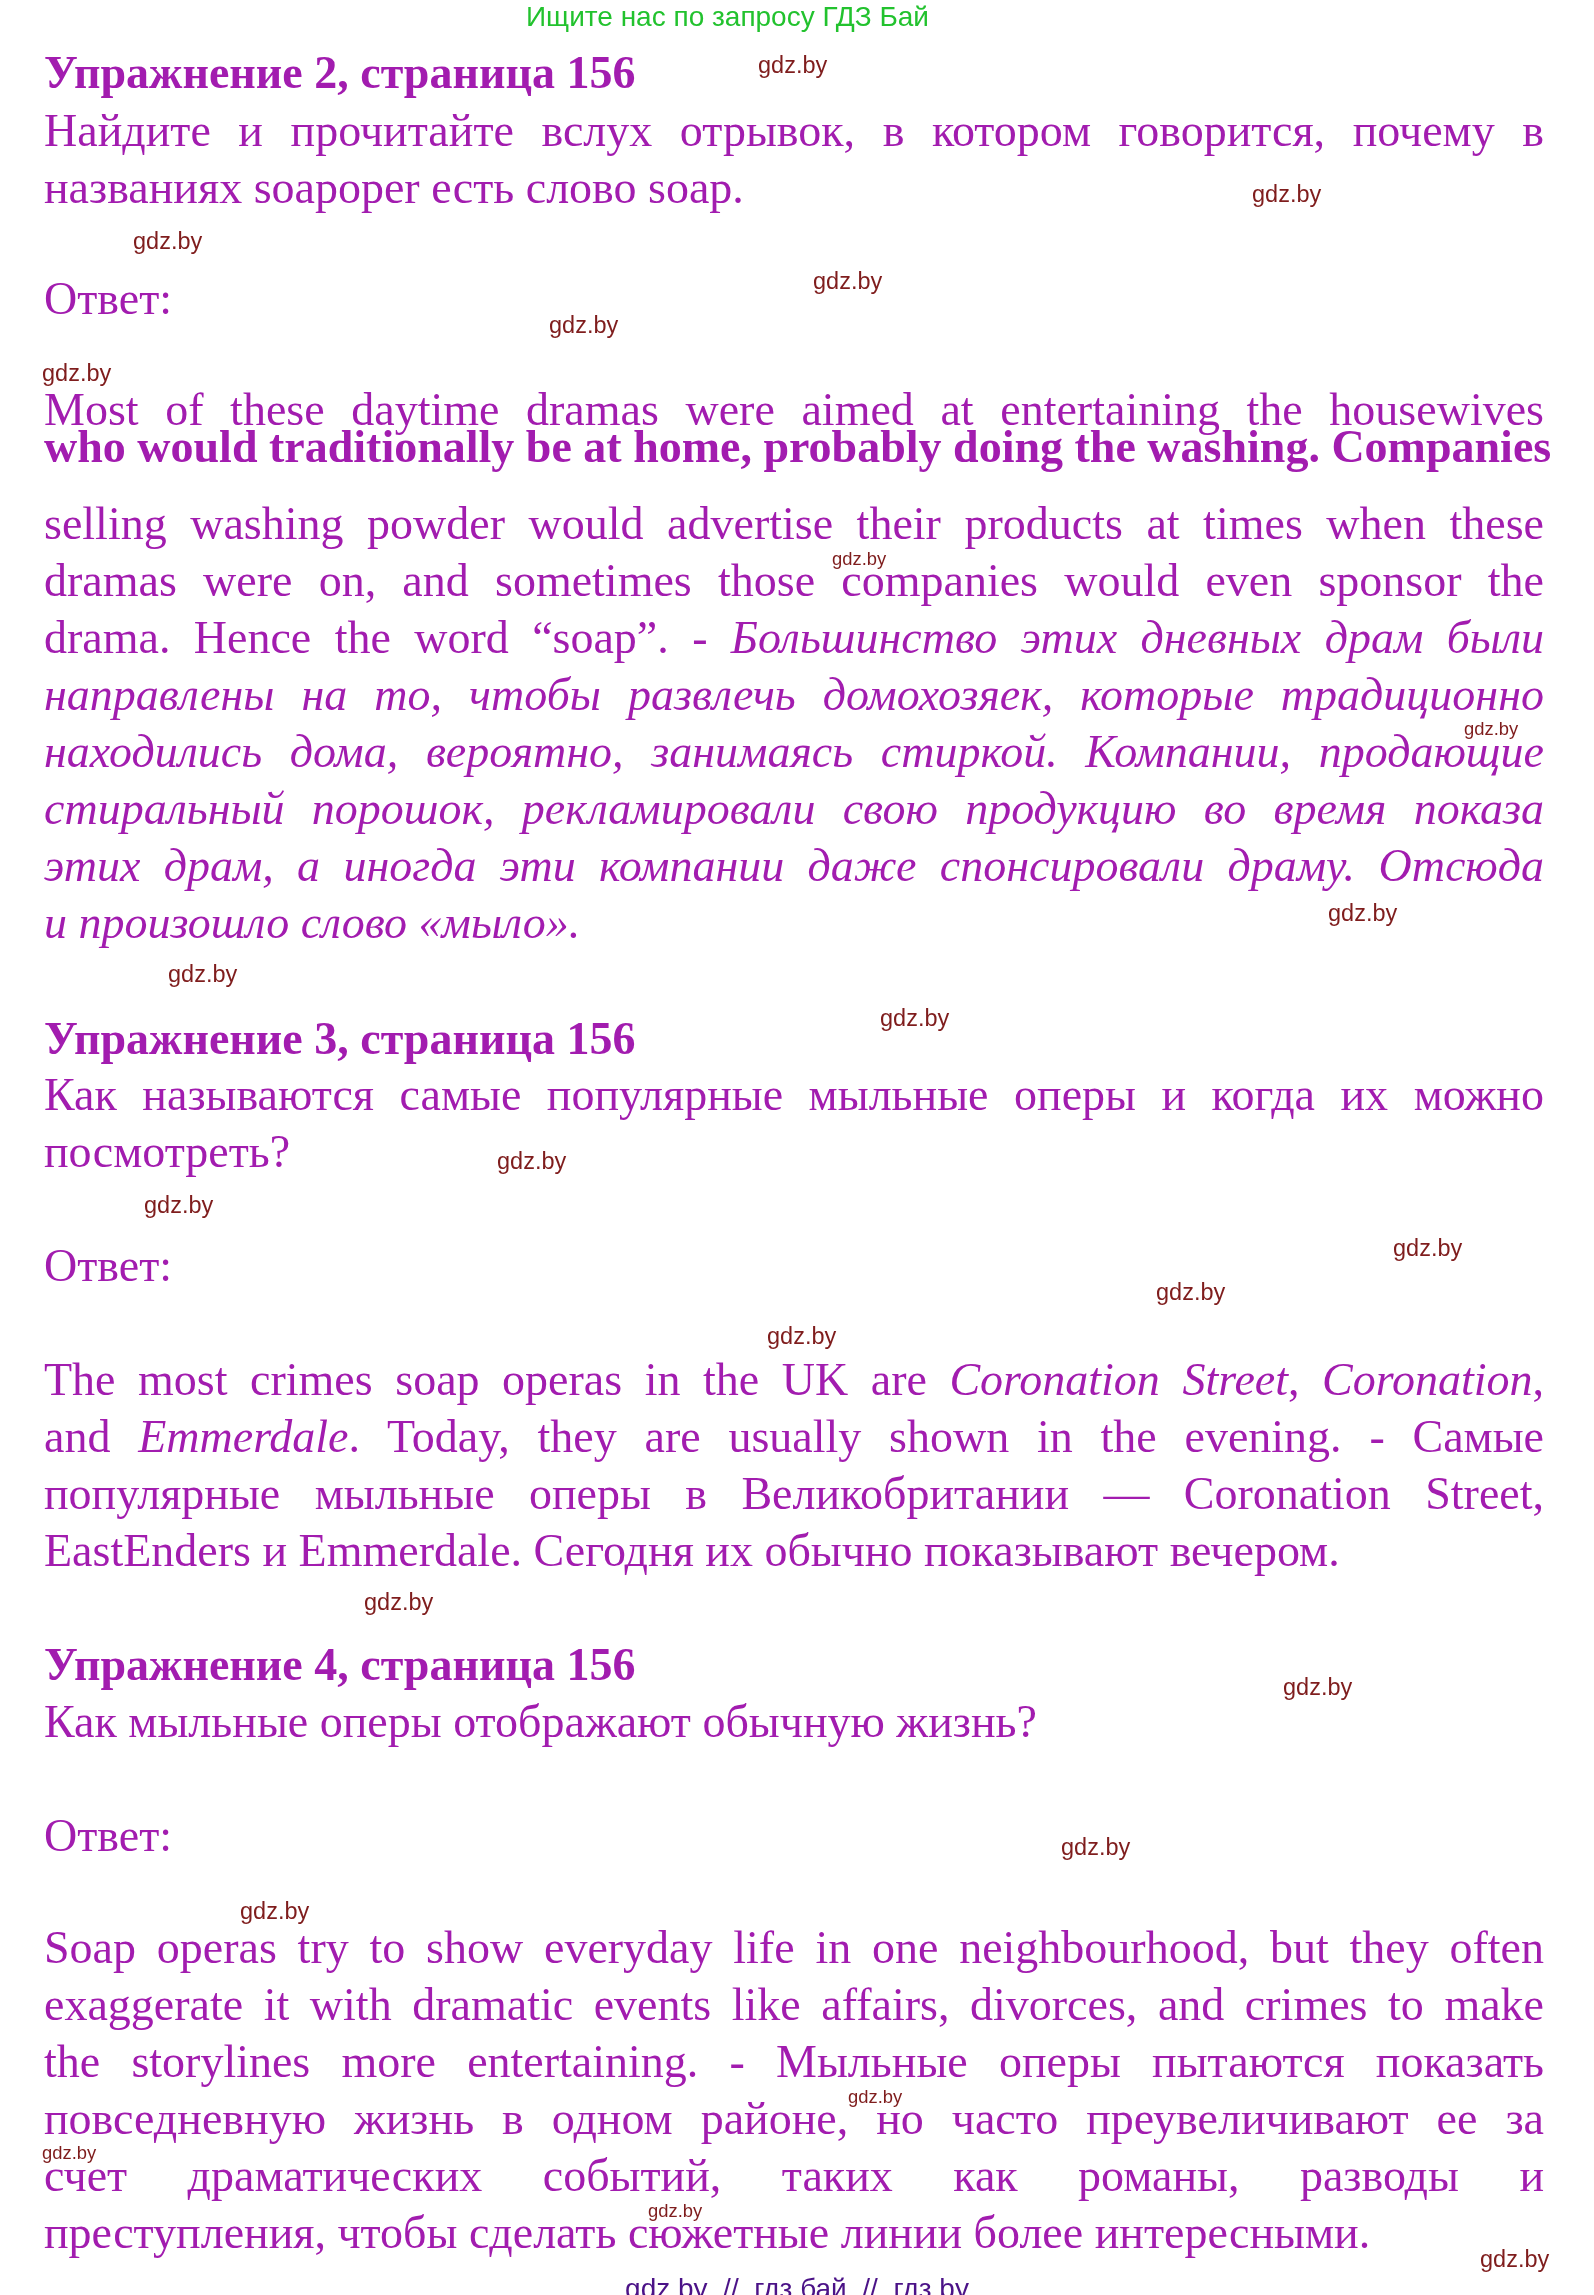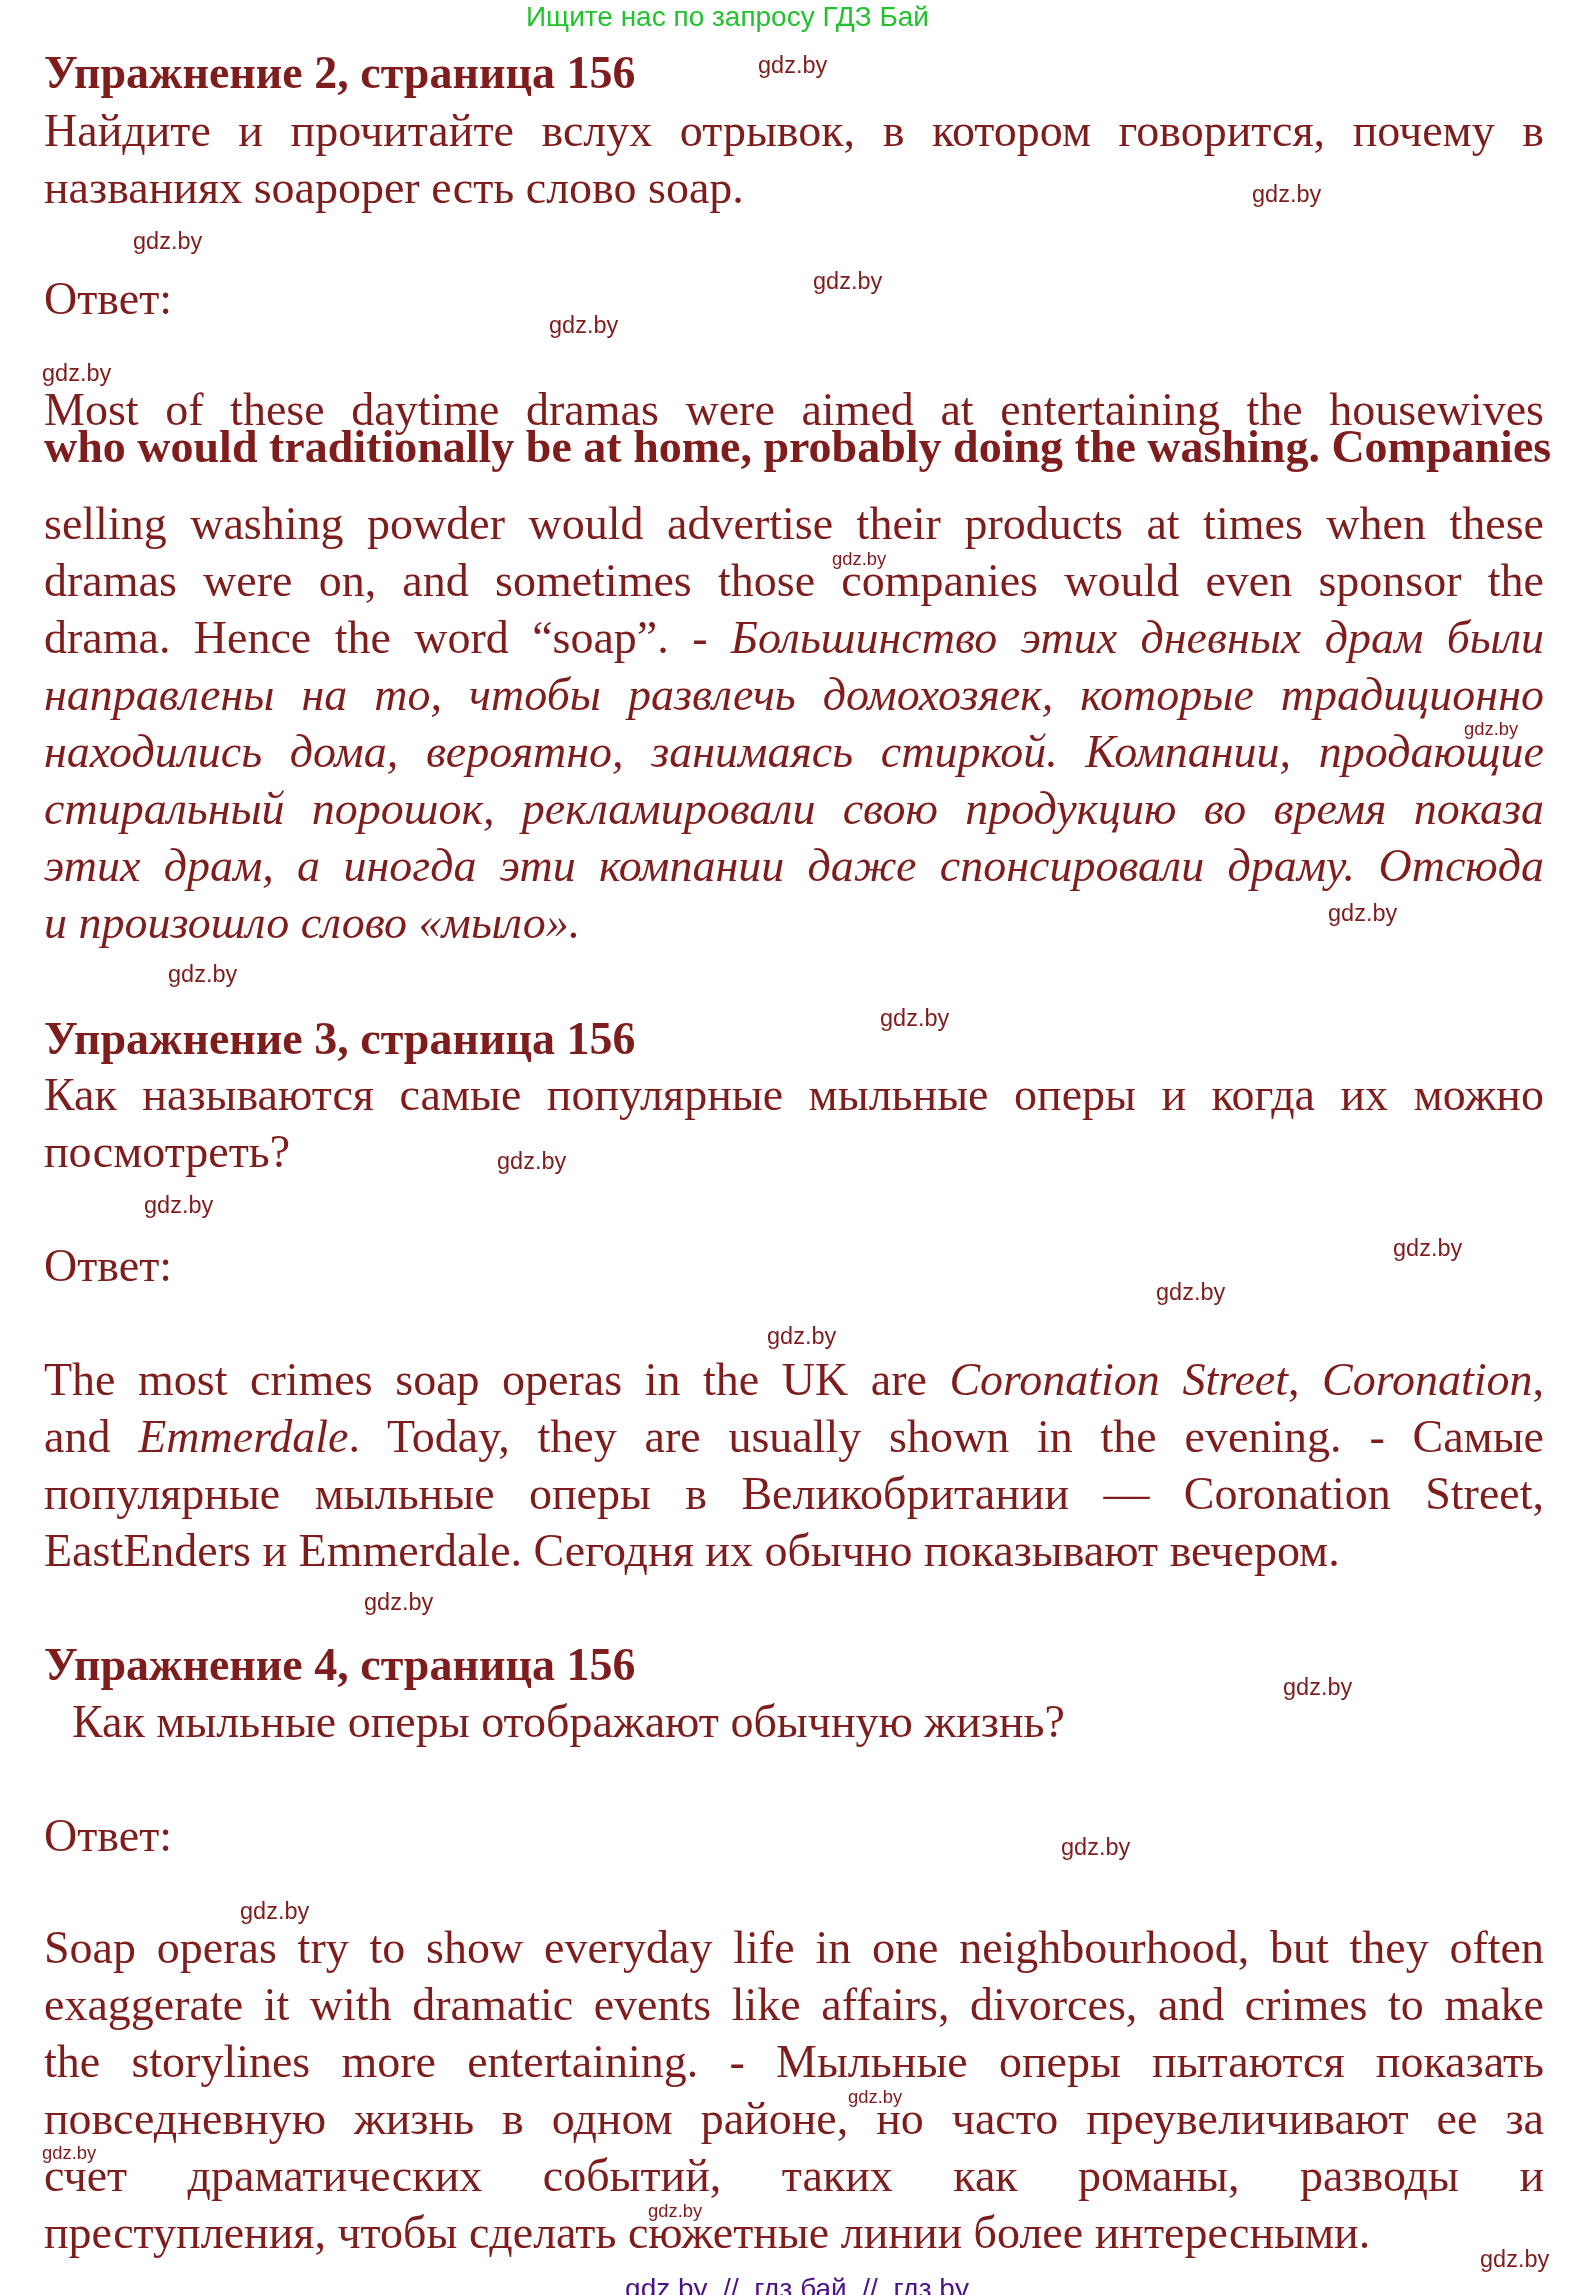--- a/index.html
+++ b/index.html
@@ -10,21 +10,21 @@
     color: #22c22e;
   }
   .footer {
     position: absolute; left: 0; top: 2272px; width: 1594px; text-align: center;
     font-family: "Liberation Sans", sans-serif; font-size: 28px; line-height: 34px;
     color: #4b1287; white-space: pre;
   }
   .line {
     position: absolute; left: 44px; width: 1500px;
     font-family: "Liberation Serif", serif; font-size: 46px; line-height: 57px;
-    color: #7f1d1d; white-space: nowrap;
+    color: #a21caf; white-space: nowrap;
   }
   .just { text-align: justify; text-align-last: justify; }
   .title { font-weight: bold; }
   .it { font-style: italic; }
   .wm {
     position: absolute; font-family: "Liberation Sans", sans-serif;
     font-size: 23.5px; line-height: 27px; color: #7f1d1d; white-space: nowrap;
   }
   .wm.small { font-size: 18.4px; line-height: 20px; }
 </style>
@@ -51,21 +51,21 @@
 <div class="line title" style="top:1010px;">Упражнение 3, страница 156</div>
 <div class="line just" style="top:1066px;">Как называются самые популярные мыльные оперы и когда их можно</div>
 <div class="line" style="top:1123px;">посмотреть?</div>
 <div class="line" style="top:1237px;">Ответ:</div>
 <div class="line just" style="top:1351px;"><span style="white-space:pre;">The most crimes soap operas in the UK are </span><span class="it">Coronation Street</span><span style="white-space:pre;">, </span><span class="it">Coronation</span><span>,</span></div>
 <div class="line just" style="top:1408px;"><span style="white-space:pre;">and </span><span class="it">Emmerdale</span><span style="white-space:pre;">. Today, they are usually shown in the evening. - Самые</span></div>
 <div class="line just" style="top:1465px;">популярные мыльные оперы в Великобритании — Coronation Street,</div>
 <div class="line" style="top:1522px;">EastEnders и Emmerdale. Сегодня их обычно показывают вечером.</div>
 
 <div class="line title" style="top:1636px;">Упражнение 4, страница 156</div>
-<div class="line" style="top:1693px;margin-left:28px;">Как мыльные оперы отображают обычную жизнь?</div>
+<div class="line" style="top:1693px;">Как мыльные оперы отображают обычную жизнь?</div>
 <div class="line" style="top:1807px;">Ответ:</div>
 <div class="line just" style="top:1919px;">Soap operas try to show everyday life in one neighbourhood, but they often</div>
 <div class="line just" style="top:1976px;">exaggerate it with dramatic events like affairs, divorces, and crimes to make</div>
 <div class="line just" style="top:2033px;">the storylines more entertaining. - Мыльные оперы пытаются показать</div>
 <div class="line just" style="top:2090px;">повседневную жизнь в одном районе, но часто преувеличивают ее за</div>
 <div class="line just" style="top:2147px;">счет драматических событий, таких как романы, разводы и</div>
 <div class="line" style="top:2204px;">преступления, чтобы сделать сюжетные линии более интересными.</div>
 
 <div class="wm" style="left:758px;top:52px;">gdz.by</div>
 <div class="wm" style="left:1252px;top:181px;">gdz.by</div>

